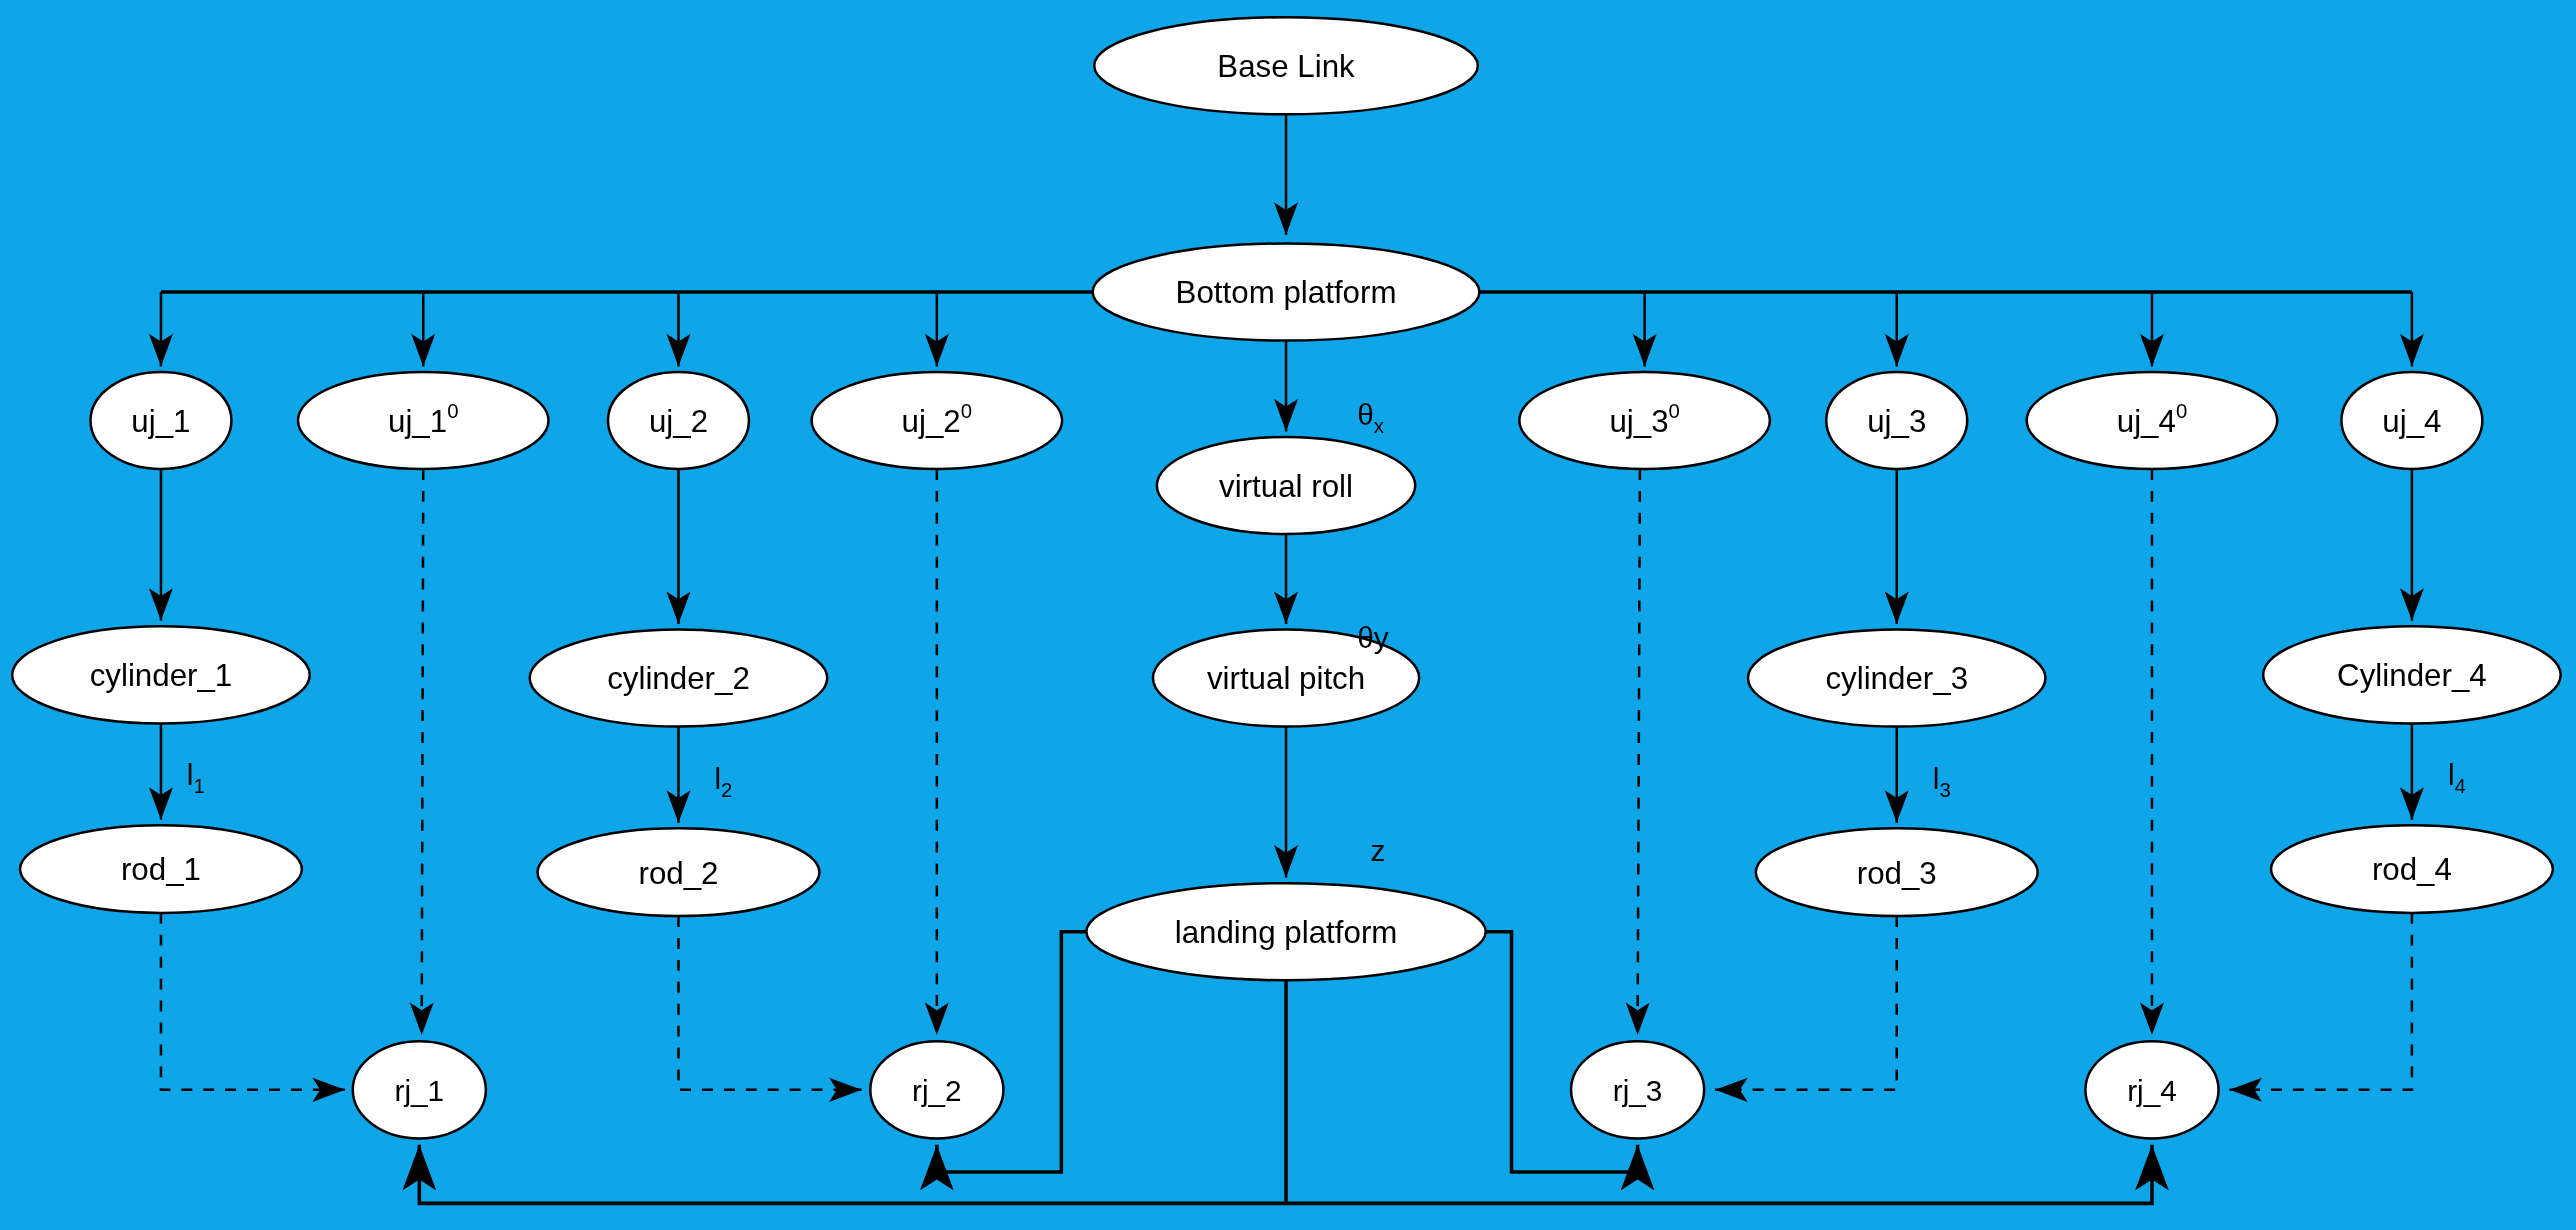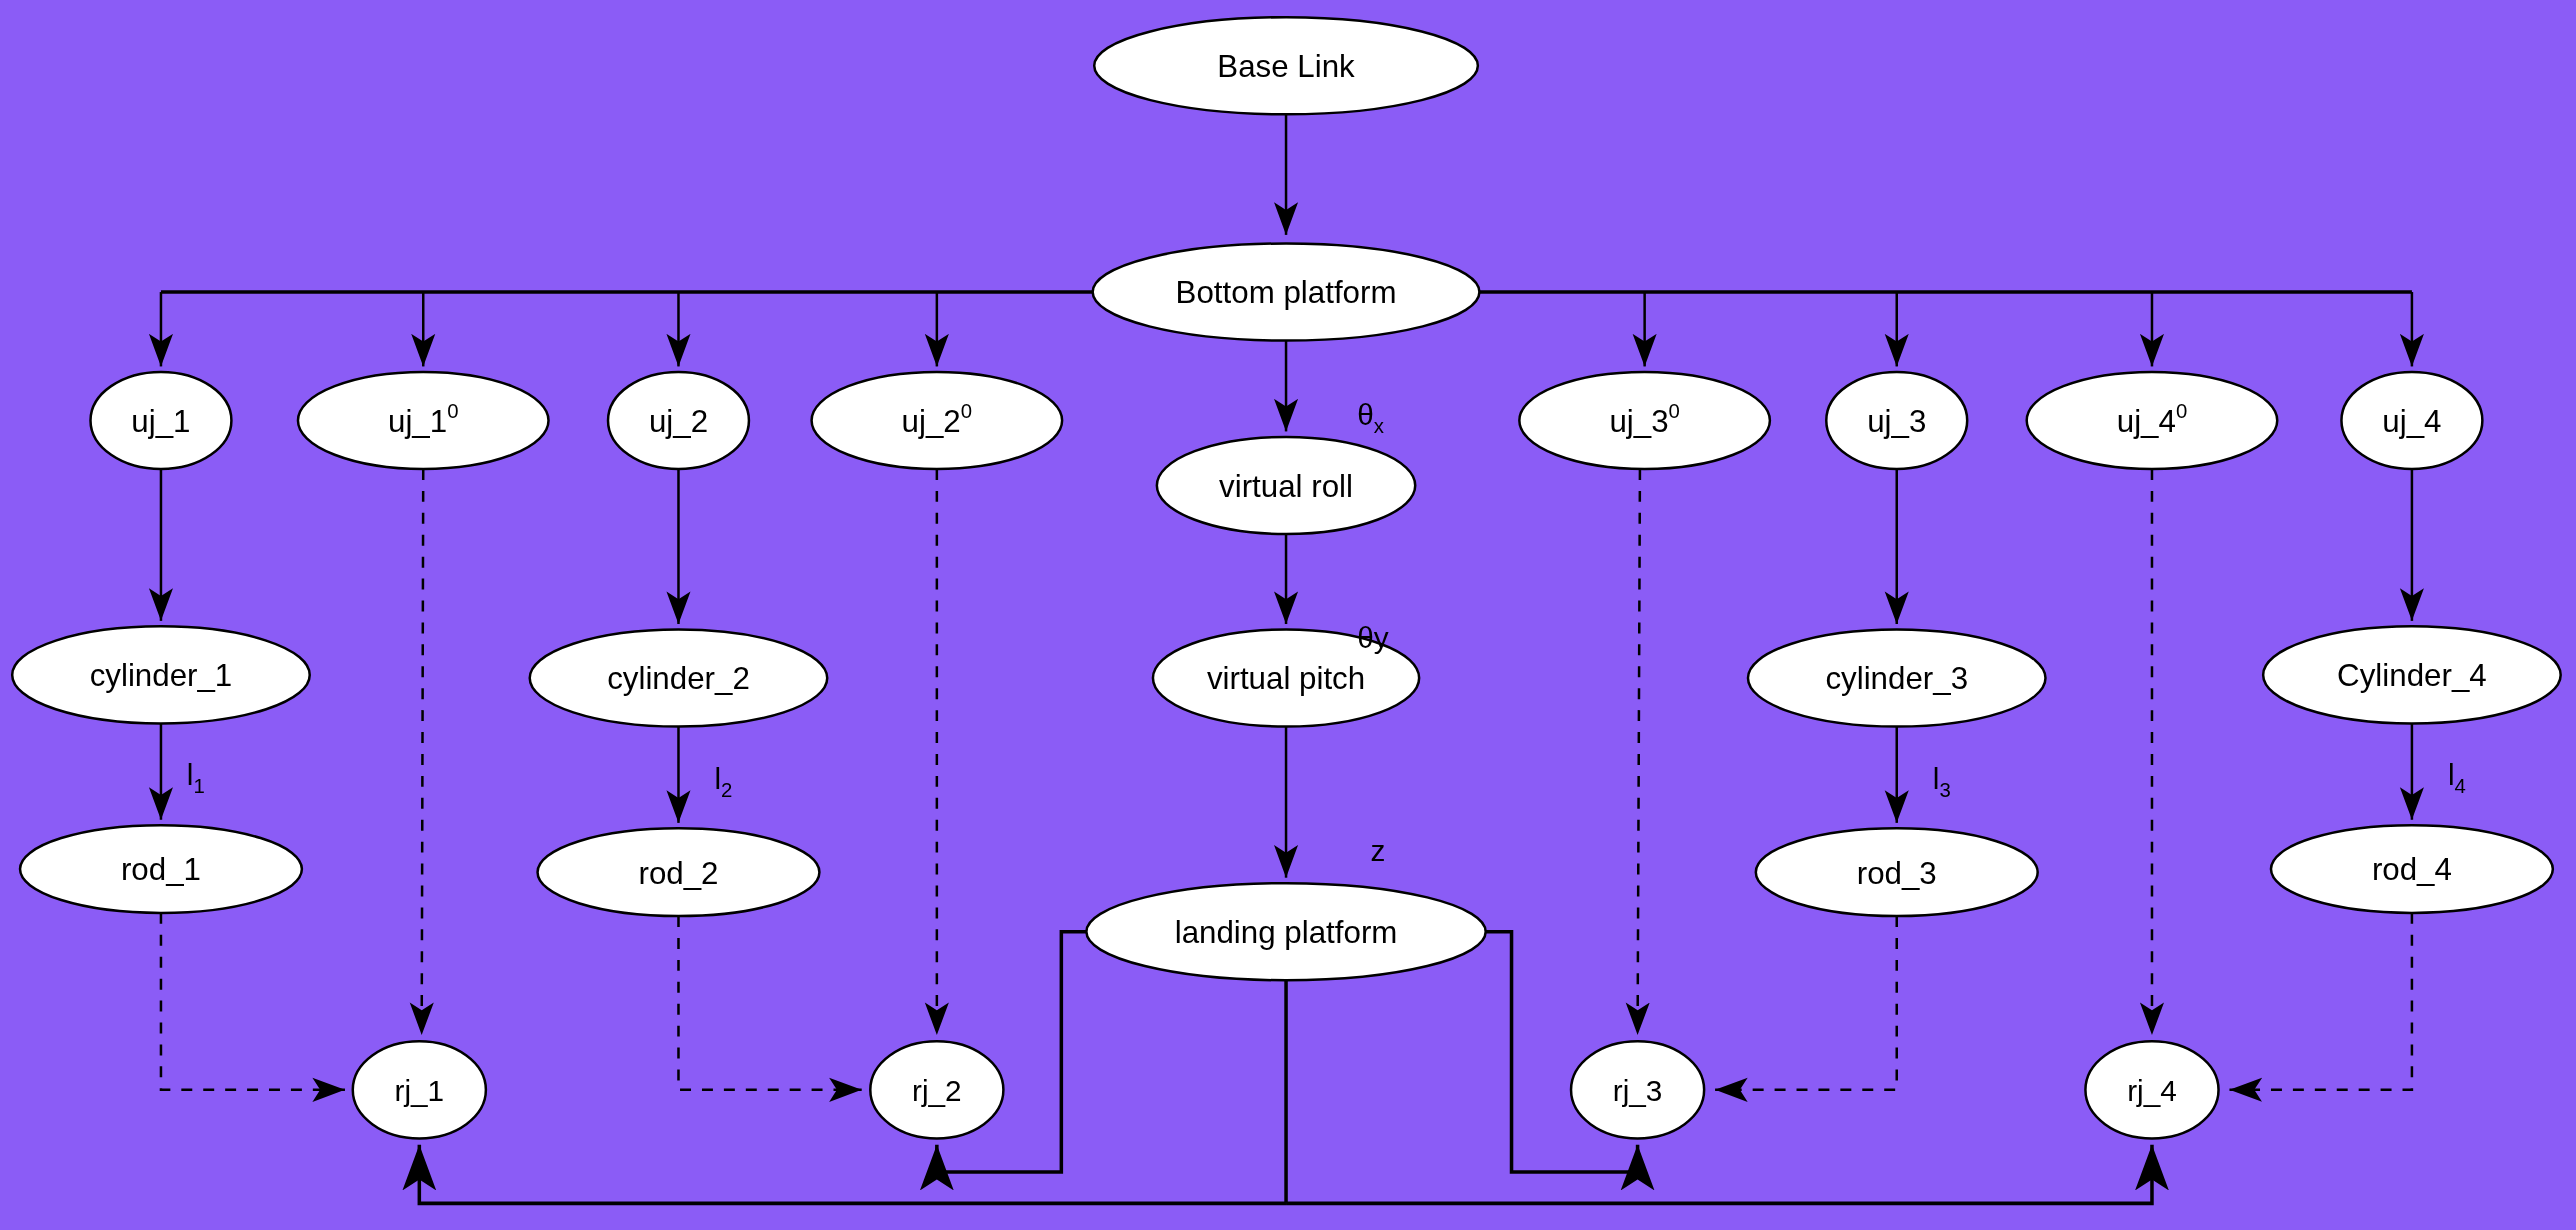--- a/index.html
+++ b/index.html
@@ -1,18 +1,18 @@
 <!DOCTYPE html>
 <html style="font-size:12.5px"><head>
 <meta charset="utf-8">
 <style>
   html,body{margin:0;padding:0;background:#ffffff;}
   body{width:2576px;height:1230px;overflow:hidden;
        font-family:"Liberation Sans","DejaVu Sans",sans-serif;}
-  #stage{position:relative;width:2576px;height:1230px;background:#8b5cf6;}
+  #stage{position:relative;width:2576px;height:1230px;background:#0ea5e9;}
   svg{position:absolute;top:0;left:0;width:2576px;height:1230px;display:block;}
   .node-ell{fill:#ffffff;stroke:#000000;stroke-width:3.2;}
   .nlabel{font-family:"Liberation Sans","DejaVu Sans",sans-serif;
           font-size:40px;fill:#000;text-anchor:middle;dominant-baseline:middle;}
   .nlabel.small{font-size:38px;}
   .sup{font-size:26px;baseline-shift:super;}
   .sub{font-size:26px;baseline-shift:sub;}
   .elabel{font-family:"Liberation Sans","DejaVu Sans",sans-serif;
           font-size:38px;fill:#000;text-anchor:start;dominant-baseline:middle;}
   .edge{fill:none;stroke:#000000;stroke-width:3.2;}

